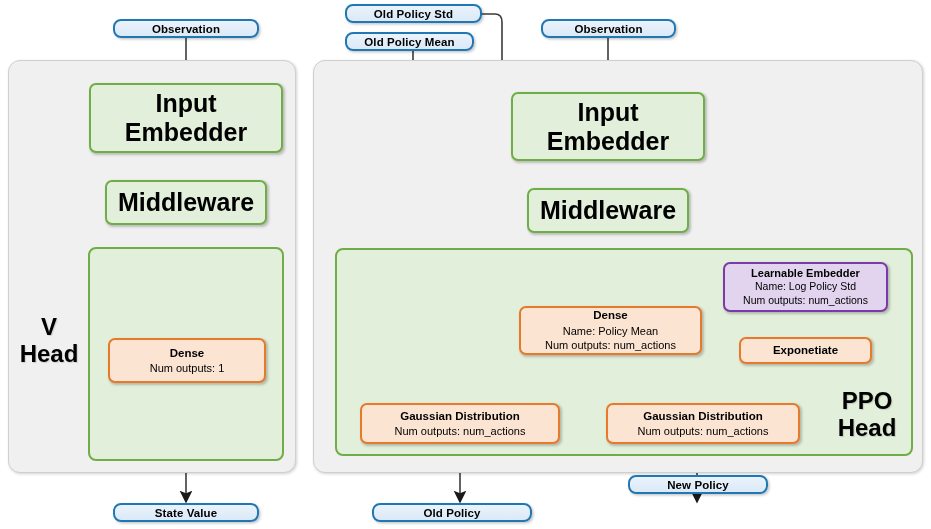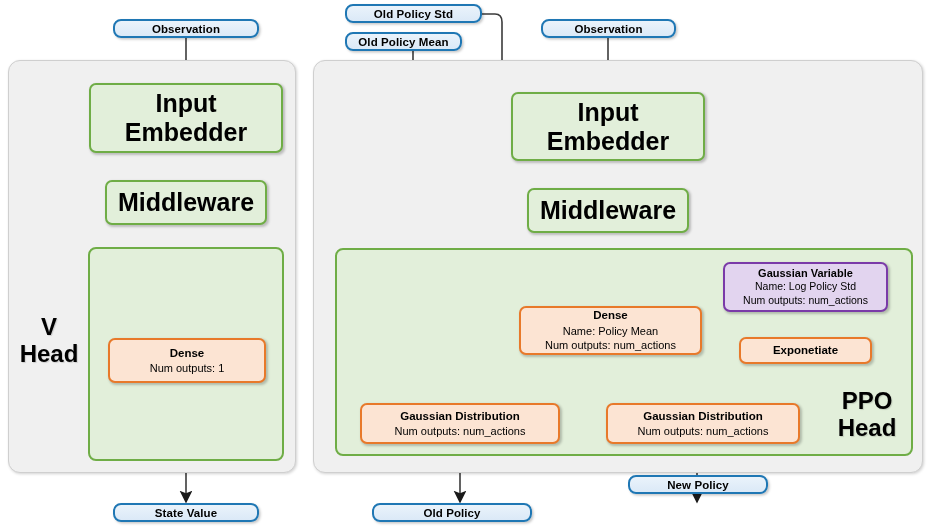--- a/index.html
+++ b/index.html
@@ -155,21 +155,21 @@
 
   <div class="headlabel" style="left:822px;top:387px;width:90px;">
     <div>PPO</div>
     <div>Head</div>
   </div>
 
   <div class="node io" style="left:345px;top:4px;width:137px;height:19px;">
     <span>Old Policy Std</span>
   </div>
 
-  <div class="node io" style="left:345px;top:32px;width:117px;height:19px;">
+  <div class="node io" style="left:345px;top:32px;width:129px;height:19px;">
     <span>Old Policy Mean</span>
   </div>
 
   <div class="node io" style="left:541px;top:19px;width:135px;height:19px;">
     <span>Observation</span>
   </div>
 
   <div class="node bigblock" style="left:511px;top:92px;width:194px;height:69px;">
     <span>Input Embedder</span>
   </div>
@@ -178,21 +178,21 @@
     <span>Middleware</span>
   </div>
 
   <div class="node opbox" style="left:519px;top:306px;width:183px;height:49px;">
     <span class="ttl">Dense</span>
     <span>Name: Policy Mean</span>
     <span>Num outputs: num_actions</span>
   </div>
 
   <div class="node varbox" style="left:723px;top:262px;width:165px;height:50px;">
-    <span class="ttl">Gaussian Variable</span>
+    <span class="ttl">Learnable Embedder</span>
     <span>Name: Log Policy Std</span>
     <span>Num outputs: num_actions</span>
   </div>
 
   <div class="node opbox" style="left:739px;top:337px;width:133px;height:27px;">
     <span class="ttl">Exponetiate</span>
   </div>
 
   <div class="node opbox" style="left:360px;top:403px;width:200px;height:41px;">
     <span class="ttl">Gaussian Distribution</span>

